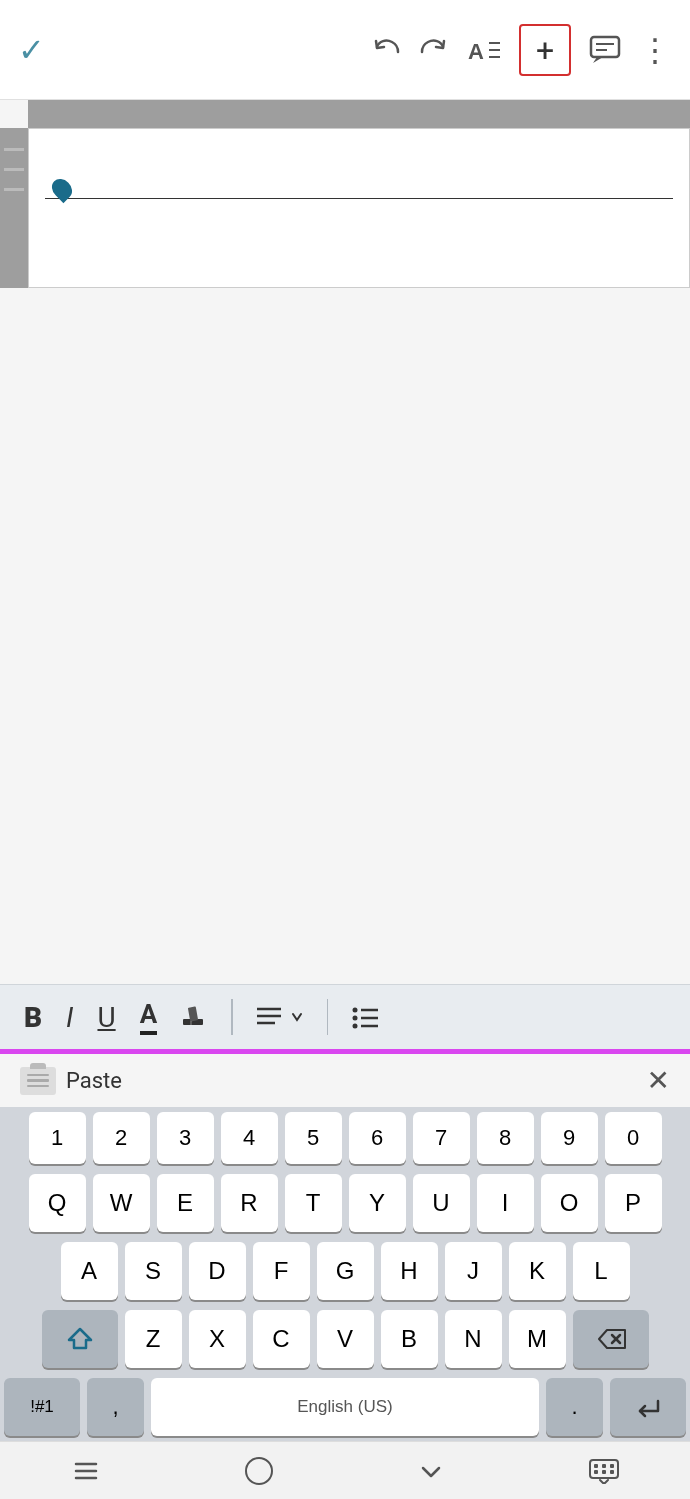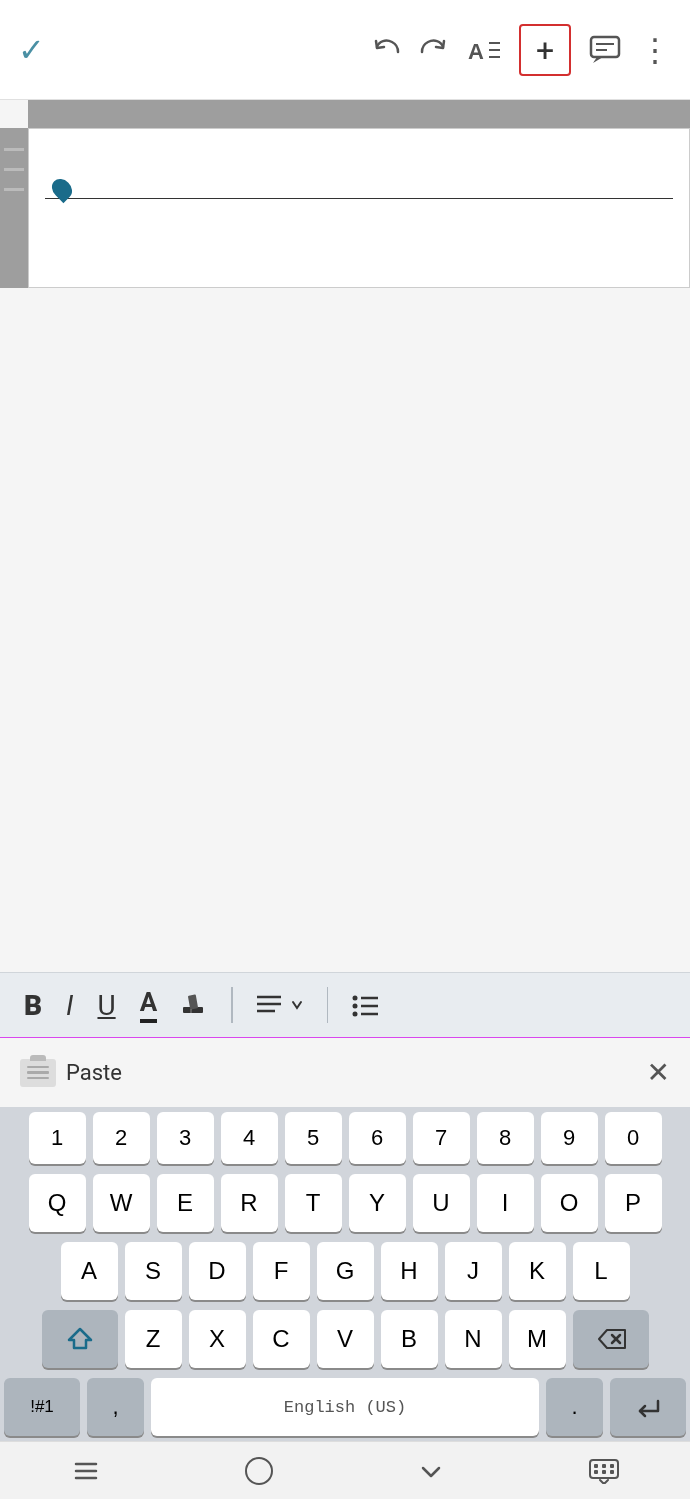--- a/index.html
+++ b/index.html
@@ -153,22 +153,22 @@
       cursor: pointer;
     }
     .fmt-list { font-size: 26px; cursor: pointer; }
 
     
     .paste-toolbar {
       background: #f5f5f5;
       display: flex;
       align-items: center;
       justify-content: space-between;
-      padding: 18px 20px;
-      border-top: 1px solid #d946ef;
+      padding: 10px 20px;
+      border-top: 5px solid #d946ef;
     }
     .paste-left {
       display: flex;
       align-items: center;
       gap: 10px;
     }
     .paste-clipboard {
       width: 36px;
       height: 28px;
       background: #ddd;
@@ -482,21 +482,21 @@
         <path d="M12 4 L4 13 L12 22 L30 22 L30 4 Z" fill="none" stroke="#333" stroke-width="2" stroke-linejoin="round"></path>
         <line x1="17" y1="9" x2="25" y2="17" stroke="#333" stroke-width="2.5" stroke-linecap="round"></line>
         <line x1="25" y1="9" x2="17" y2="17" stroke="#333" stroke-width="2.5" stroke-linecap="round"></line>
       </svg>
     </div>
   </div>
 
   <div class="key-row">
     <div class="key key-sym key-special" style="font-size:17px;">!#1</div>
     <div class="key key-comma key-special">,</div>
-    <div class="key key-space" style="font-size:17px;color:#555;font-family:Liberation Mono, monospace;">English (US)</div>
+    <div class="key key-space" style="font-size:17px;color:#555;">English (US)</div>
     <div class="key key-period key-special">.</div>
     <div class="key key-enter key-special">
       <svg width="32" height="28" viewBox="0 0 32 28" fill="none">
         <polyline points="26,8 26,18 8,18" fill="none" stroke="#333" stroke-width="2.5" stroke-linecap="round" stroke-linejoin="round"></polyline>
         <polyline points="13,13 8,18 13,23" fill="none" stroke="#333" stroke-width="2.5" stroke-linecap="round" stroke-linejoin="round"></polyline>
       </svg>
     </div>
   </div>
 </div>
 

